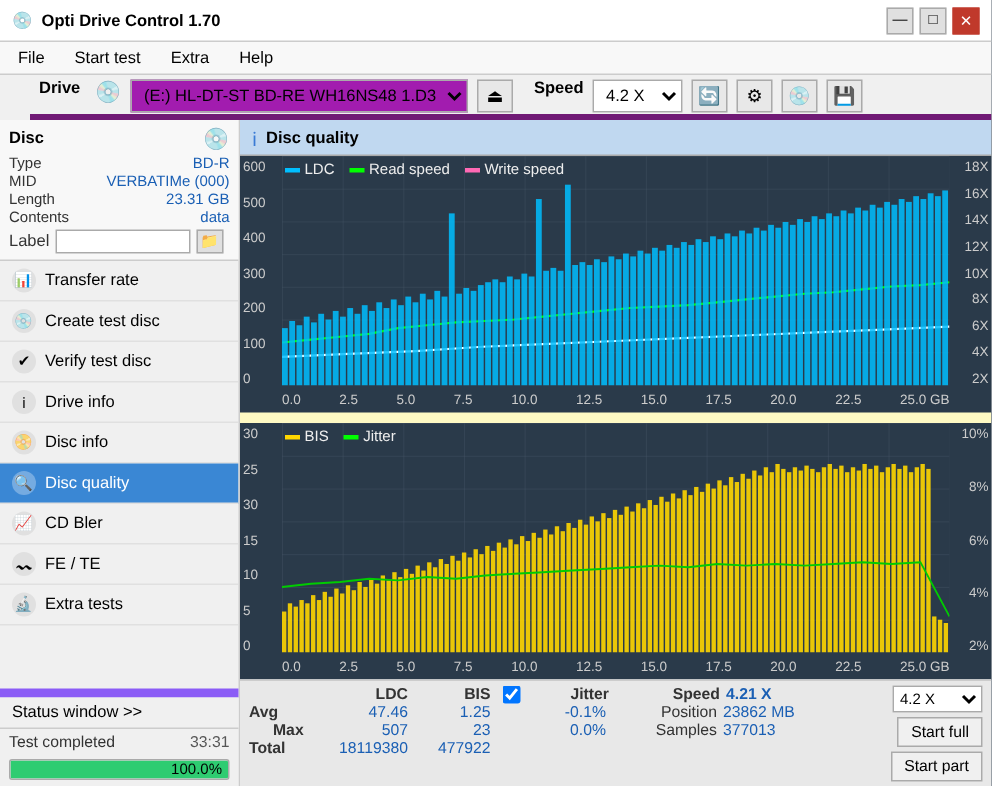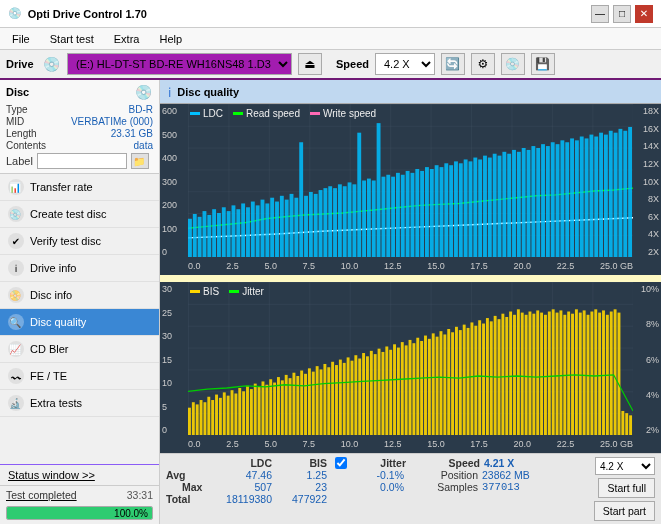--- a/index.html
+++ b/index.html
@@ -34,25 +34,26 @@
       border-bottom: 1px solid #ccc;
       height: 22px;
       font-size: 11px;
     }
     .menu-item { cursor: pointer; padding: 1px 4px; }
 
     
     .drive-bar {
       background: #f0f0f0;
       display: flex;
-      align-items: center;
+      align-items: flex-start;
       gap: 6px;
       padding: 3px 6px;
-      border-bottom: 2px solid #701a75;
+      border-bottom: 4px solid #701a75;
       height: 30px;
+      margin-left: 20px;
     }
     .drive-label { font-size: 11px; font-weight: 600; margin-right: 4px; }
     .drive-select {
       background: #a21caf; border: 1px solid #aaa; padding: 1px 4px;
       font-size: 11px; height: 22px; min-width: 220px;
     }
     .speed-label { font-size: 11px; font-weight: 600; margin-left: 8px; }
     .speed-select {
       background: white; border: 1px solid #aaa; padding: 1px 4px;
       font-size: 11px; height: 22px; min-width: 60px;
@@ -99,23 +100,22 @@
       display: flex; align-items: center; gap: 6px;
       padding: 5px 8px; cursor: pointer; font-size: 11px;
       border-bottom: 1px solid #e0e0e0;
     }
     .nav-item.active { background: #3a87d4; color: white; }
     .nav-item .nav-icon { width: 16px; height: 16px; border-radius: 50%; display: flex; align-items: center; justify-content: center; font-size: 10px; background: #e0e0e0; flex-shrink: 0; }
     .nav-item.active .nav-icon { background: rgba(255,255,255,0.3); }
 
     
     .status-section {
-      border-top: 1px solid #8b5cf6;
+      border-top: 6px solid #8b5cf6;
       background: #f0f0f0;
-      text-decoration: underline;
     }
     .status-window-btn {
       display: flex; align-items: center; justify-content: space-between;
       padding: 4px 8px; cursor: pointer; font-size: 11px;
       border-bottom: 1px solid #ccc; background: #f0f0f0;
     }
     .status-text-row { padding: 3px 6px; font-size: 10.5px; color: #333; }
     .progress-bar-container { padding: 2px 6px 4px; }
     .progress-bar-bg { background: white; border: 1px solid #aaa; height: 14px; border-radius: 2px; overflow: hidden; position: relative; }
     .progress-bar-fill { height: 100%; background: #2ecc71; }
@@ -680,21 +680,21 @@
           <span style="width:50px; display:inline-block; color:#1a5fb4;">23862 MB</span>
         </div>
 
         <div class="stats-row">
           <span style="width:44px; display:inline-block; font-weight:600; color:#333;padding-left:16px;">Max</span>
           <span style="width:70px; display:inline-block; text-align:right; padding-right:8px; color:#1a5fb4;">507</span>
           <span style="width:55px; display:inline-block; text-align:right; padding-right:8px; color:#1a5fb4;">23</span>
           <span style="width:12px; display:inline-block;"></span>
           <span style="width:65px; display:inline-block; text-align:right; padding-right:8px; color:#1a5fb4;">0.0%</span>
           <span style="width:70px; display:inline-block; text-align:right; padding-right:4px; color:#333;">Samples</span>
-          <span style="width:50px; display:inline-block; color:#1a5fb4;font-family:Liberation Mono, monospace;">377013</span>
+          <span style="width:50px; display:inline-block; color:#1a5fb4;">377013</span>
         </div>
 
         <div class="stats-row">
           <span style="width:44px; display:inline-block; font-weight:700; color:#333;">Total</span>
           <span style="width:70px; display:inline-block; text-align:right; padding-right:8px; color:#1a5fb4;">18119380</span>
           <span style="width:55px; display:inline-block; text-align:right; padding-right:8px; color:#1a5fb4;">477922</span>
         </div>
       </div>
 
       <div style="display:flex; flex-direction:column; align-items:flex-end; gap:3px; margin-left:8px;">

